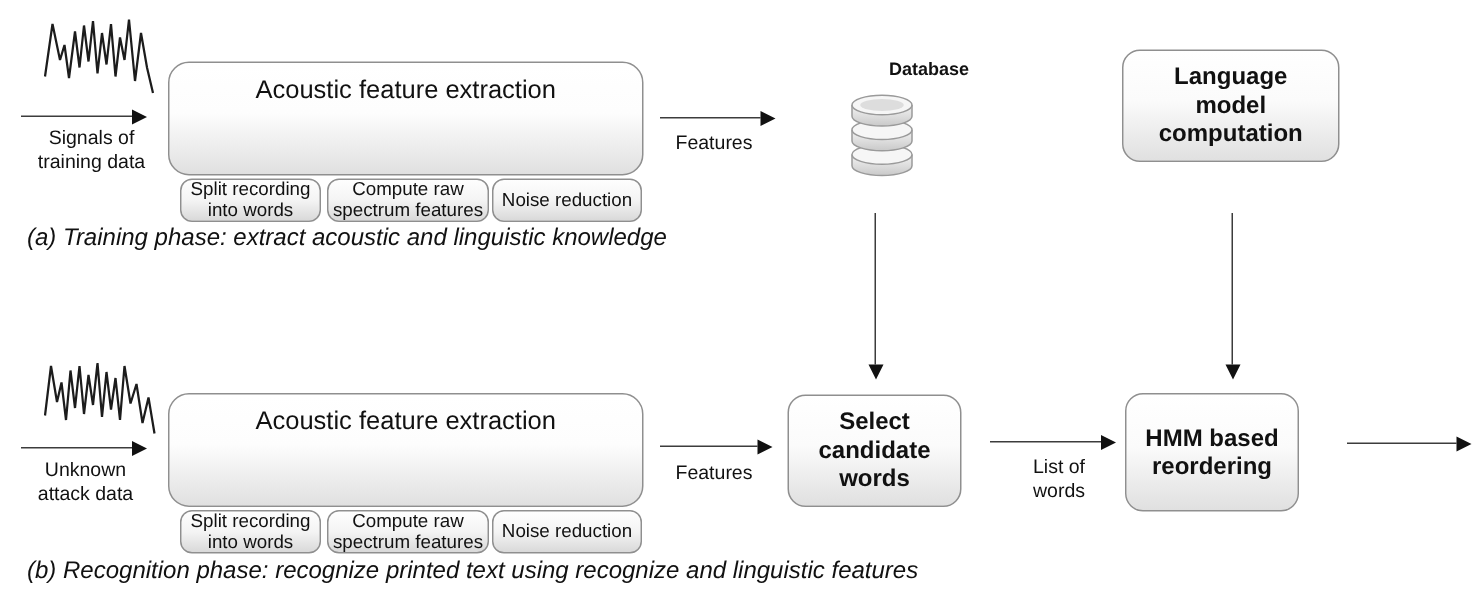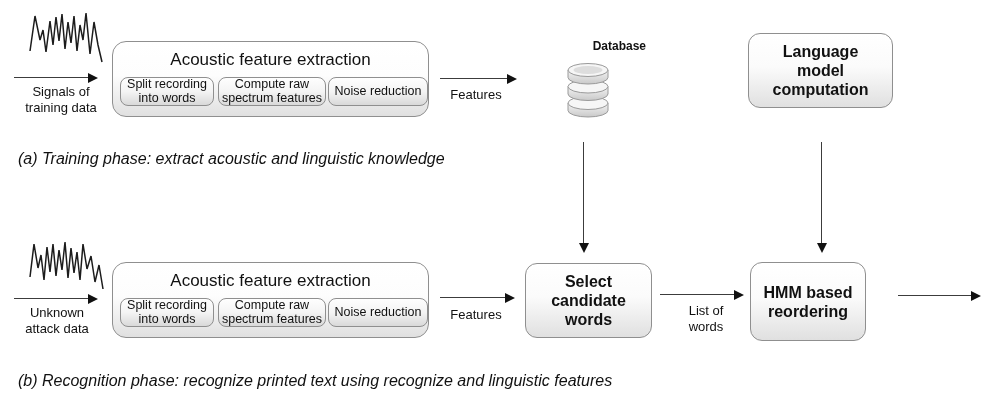--- a/index.html
+++ b/index.html
@@ -37,20 +37,21 @@
     border-radius: 8px;
     background: linear-gradient(180deg, #fefefe 0%, #f4f4f4 50%, #d9d9d9 100%);
     box-sizing: border-box;
     display: flex;
     align-items: center;
     justify-content: center;
     text-align: center;
     font-size: 12.5px;
     line-height: 13.5px;
     white-space: pre-line;
+    margin-top: 42px;
   }
   .nodebox {
     position: absolute;
     border: 1px solid #8f8f8f;
     border-radius: 12px;
     background: linear-gradient(180deg, #ffffff 0%, #fbfbfb 45%, #e0e0e0 100%);
     box-sizing: border-box;
     display: flex;
     align-items: center;
     justify-content: center;
@@ -182,21 +183,21 @@
     <div class="subbox" style="left:7px; top:35px; width:94px; height:29px;">Split recording
 into words</div>
     <div class="subbox" style="left:105px; top:35px; width:108px; height:29px;">Compute raw
 spectrum features</div>
     <div class="subbox" style="left:215px; top:35px; width:100px; height:29px;">Noise reduction</div>
   </div>
 
   <div class="harrow" style="left:440px; top:297px; width:65px;"></div>
   <div class="lbl" style="left:438px; top:307px; width:76px;">Features</div>
 
-  <div class="nodebox" style="left:525px; top:263px; width:127px; height:75px;">Select
+  <div class="nodebox" style="left:525px; top:263px; width:116px; height:75px;">Select
 candidate
 words</div>
 
   <div class="harrow" style="left:660px; top:294px; width:74px;"></div>
   <div class="lbl" style="left:666px; top:303px; width:80px;">List of
 words</div>
 
   <div class="nodebox" style="left:750px; top:262px; width:116px; height:79px;">HMM based
 reordering</div>
 

